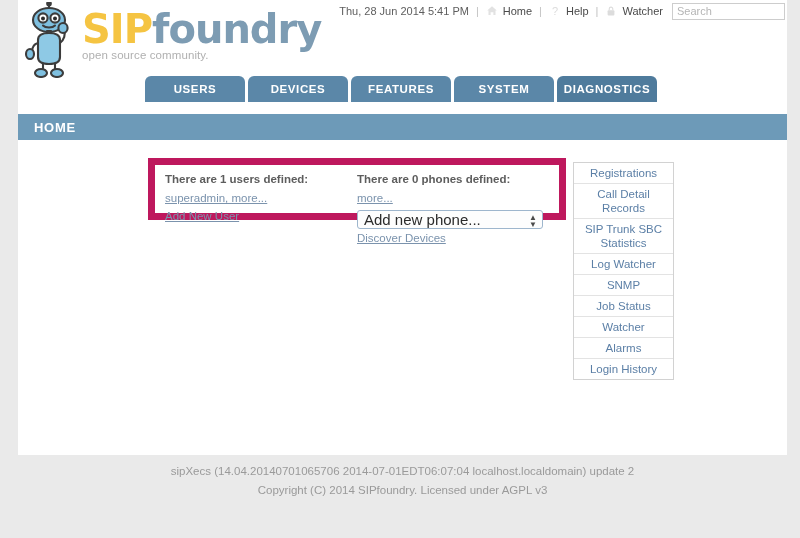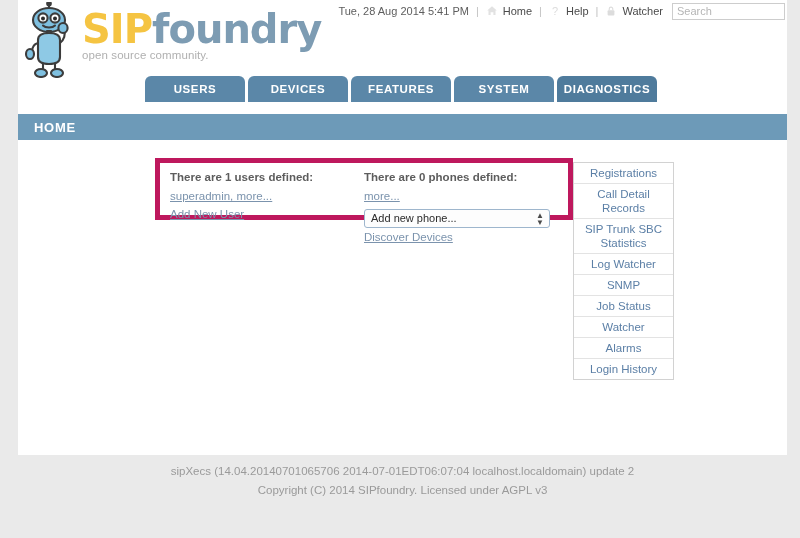--- a/index.html
+++ b/index.html
@@ -162,24 +162,24 @@
     color: #5b7fa6;
     line-height: 14px;
     cursor: pointer;
     white-space: normal;
   }
   .dd-item:last-child { border-bottom: none; }
 
   
   .panel {
     position: absolute;
-    left: 137px; top: 158px;
+    left: 130px; top: 158px;
     width: 418px; height: 62px;
     background: #ffffff;
-    border: 5px solid #be185d;
+    border: 7px solid #be185d;
   }
   .panel-inner {
     display: flex;
     padding: 8px 10px 0 10px;
   }
   .col { width: 208px; }
   .col-title {
     font-size: 11.5px;
     color: #5d5d5d;
     font-weight: bold;
@@ -195,21 +195,21 @@
     margin-bottom: 6px;
     white-space: nowrap;
   }
   .lnk.block { display: block; }
   .phoneselect {
     width: 186px; height: 19px;
     border: 1px solid #9eb6cd;
     border-radius: 3px;
     background: #fdfdfd;
     font-family: "Liberation Sans", sans-serif;
-    font-size: 11px;
+    font-size: 15px;
     color: #2b2b2b;
     padding: 0 16px 0 6px;
     margin-bottom: 3px;
     outline: none;
     -webkit-appearance: none;
     appearance: none;
     position: relative;
     cursor: pointer;
   }
   .selectwrap { position: relative; display: inline-block; }
@@ -235,21 +235,21 @@
     line-height: 19px;
   }
 </style>
 </head>
 <body>
 
 <div id="page">
   <div class="sheet">
 
     <div class="topbar">
-      <span class="datetime">Tue, 28 Aug 2014 5:41 PM</span>
+      <span class="datetime">Thu, 28 Jun 2014 5:41 PM</span>
       <span class="sep">|</span>
       <a class="utilitem">
         <span class="glyph">
           <svg width="12" height="12" viewBox="0 0 12 12">
               <path d="M6 1.3 1.2 5.6h1.3V10h2.1V7.2h2.8V10h2.1V5.6h1.3z" fill="#e2e2e2"></path>
             </svg>
         </span>
         <span>Home</span>
       </a>
       <span class="sep">|</span>

